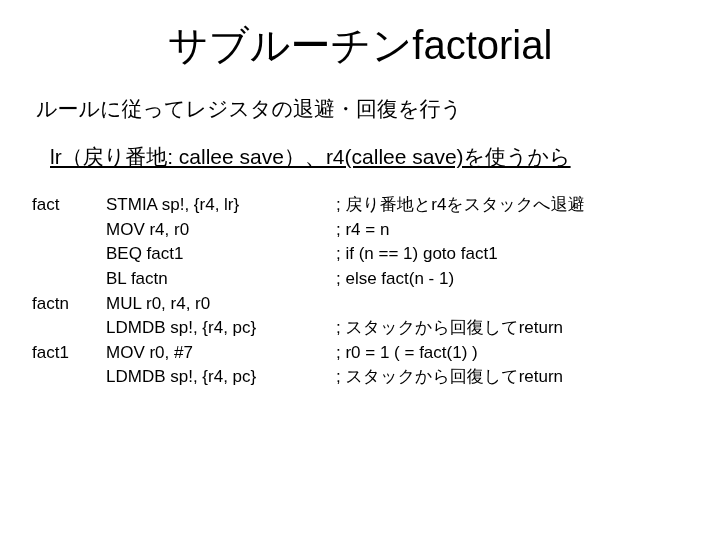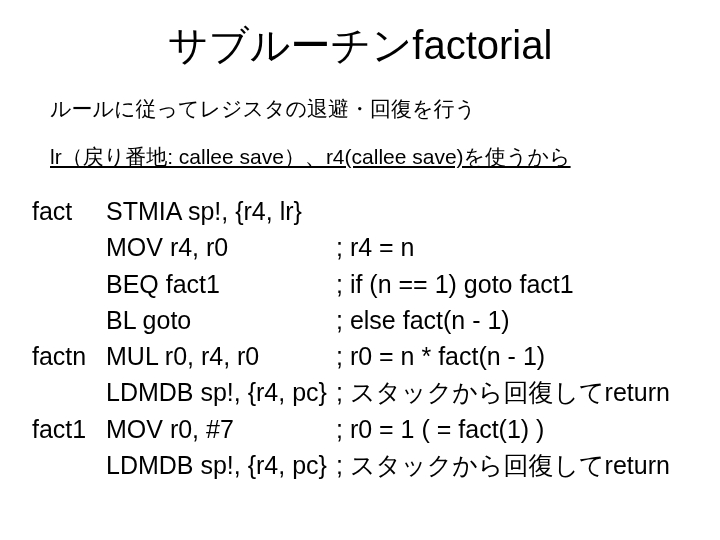--- a/index.html
+++ b/index.html
@@ -13,31 +13,31 @@
       overflow: hidden;
     }
     .title {
       font-size: 40px;
       text-align: center;
       margin-bottom: 22px;
       letter-spacing: 0px;
     }
     .desc1 {
       font-size: 21px;
-      margin-left: 22px;
+      margin-left: 8px;
       margin-bottom: 20px;
     }
     .desc2 {
       font-size: 21px;
       margin-left: 22px;
       margin-bottom: 22px;
       text-decoration: underline;
     }
     .code-area {
-      font-size: 25px;
+      font-size: 17px;
       line-height: 1.45;
       margin-left: 4px;
     }
     .code-line {
       display: flex;
       white-space: nowrap;
     }
     .lbl {
       width: 74px;
       flex-shrink: 0;
@@ -54,43 +54,43 @@
 <body>
 
 <div class="title">サブルーチンfactorial</div>
 <div class="desc1">ルールに従ってレジスタの退避・回復を行う</div>
 <div class="desc2">lr（戻り番地: callee save）、r4(callee save)を使うから</div>
 
 <div class="code-area">
   <div class="code-line">
     <span class="lbl">fact</span>
     <span class="instr">STMIA  sp!, {r4, lr}</span>
+    <span class="cmt">; 戻り番地とr4をスタックへ退避</span>
   </div>
   <div class="code-line">
     <span class="lbl"></span>
     <span class="instr">MOV   r4, r0</span>
     <span class="cmt">; r4 = n</span>
   </div>
   <div class="code-line">
     <span class="lbl"></span>
   </div>
   <div class="code-line">
     <span class="lbl"></span>
     <span class="instr">BEQ   fact1</span>
     <span class="cmt">; if (n == 1) goto fact1</span>
   </div>
   <div class="code-line">
     <span class="lbl"></span>
-    <span class="instr">BL      goto</span>
+    <span class="instr">BL      factn</span>
     <span class="cmt">; else fact(n - 1)</span>
   </div>
   <div class="code-line">
     <span class="lbl">factn</span>
     <span class="instr">MUL   r0, r4, r0</span>
-    <span class="cmt">; r0 = n * fact(n - 1)</span>
   </div>
   <div class="code-line">
     <span class="lbl"></span>
     <span class="instr">LDMDB  sp!, {r4, pc}</span>
     <span class="cmt">; スタックから回復してreturn</span>
   </div>
   <div class="code-line">
     <span class="lbl">fact1</span>
     <span class="instr">MOV   r0, #7</span>
     <span class="cmt">; r0 = 1 ( = fact(1) )</span>

